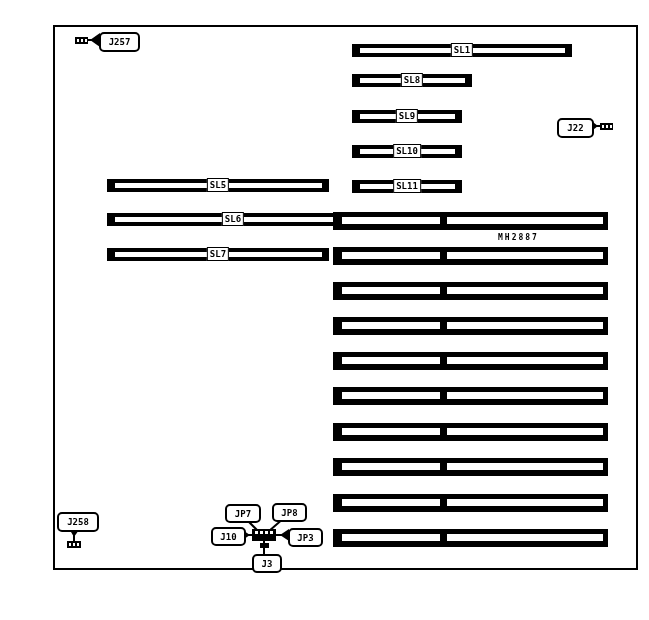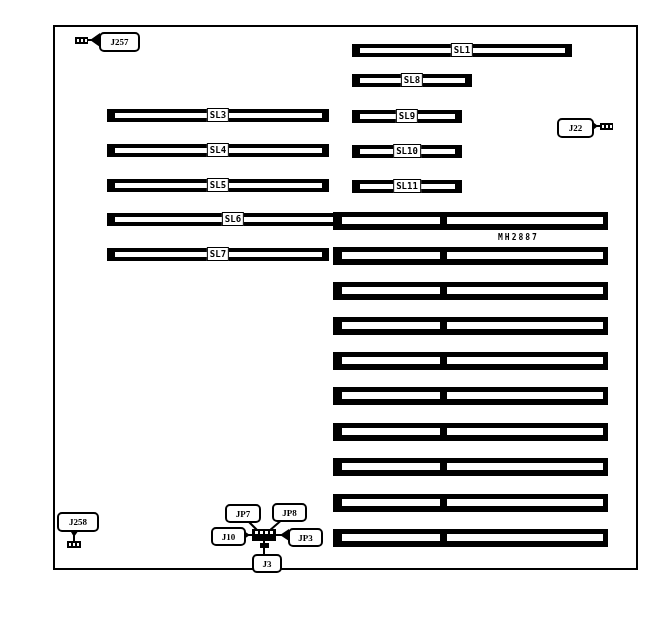--- a/index.html
+++ b/index.html
@@ -20,21 +20,21 @@
     font-size:9px;font-weight:bold;line-height:12px;padding:0 2px;white-space:nowrap;
   }
   
   .memslot{position:absolute;left:333px;width:275px;height:18px;background:#000;}
   .memslot .stripe-l{position:absolute;left:9px;top:5px;width:98px;height:7px;background:#fff;}
   .memslot .stripe-r{position:absolute;left:114px;top:5px;width:156px;height:7px;background:#fff;}
   
   .tag{
     position:absolute;background:#fff;border:2px solid #000;border-radius:5px;
     color:#000;font-size:9px;font-weight:bold;
-    display:flex;align-items:center;justify-content:center;white-space:nowrap;z-index:3;font-family:Liberation Serif, serif;
+    display:flex;align-items:center;justify-content:center;white-space:nowrap;z-index:3;
   }
   
   .pin-icon{
     position:absolute;background:#000;display:flex;align-items:center;
     justify-content:center;gap:2px;z-index:3;
   }
   .pin-icon i{display:block;width:2px;height:3px;background:#fff;}
   
   .jumper-block{
     position:absolute;left:252px;top:529px;width:24px;height:12px;background:#000;
@@ -77,28 +77,20 @@
     <polygon points="289,529 289,541 280,535" fill="#000"></polygon>
 
     <line x1="264" y1="541" x2="264" y2="555" stroke="#000" stroke-width="2"></line>
   </svg>
 
   <div class="slot" style="left:352px;top:44px;width:220px;height:13px">
     <div class="stripe"></div>
     <div class="slot-label">SL1</div>
   </div>
 
-  <div class="slot" style="left:107px;top:109px;width:222px;height:13px">
-    <div class="stripe"></div>
-    <div class="slot-label">SL3</div>
-  </div>
-  <div class="slot" style="left:107px;top:144px;width:222px;height:13px">
-    <div class="stripe"></div>
-    <div class="slot-label">SL4</div>
-  </div>
   <div class="slot" style="left:107px;top:179px;width:222px;height:13px">
     <div class="stripe"></div>
     <div class="slot-label">SL5</div>
   </div>
   <div class="slot" style="left:107px;top:213px;width:252px;height:13px">
     <div class="stripe"></div>
     <div class="slot-label">SL6</div>
   </div>
   <div class="slot" style="left:107px;top:248px;width:222px;height:13px">
     <div class="stripe"></div>

